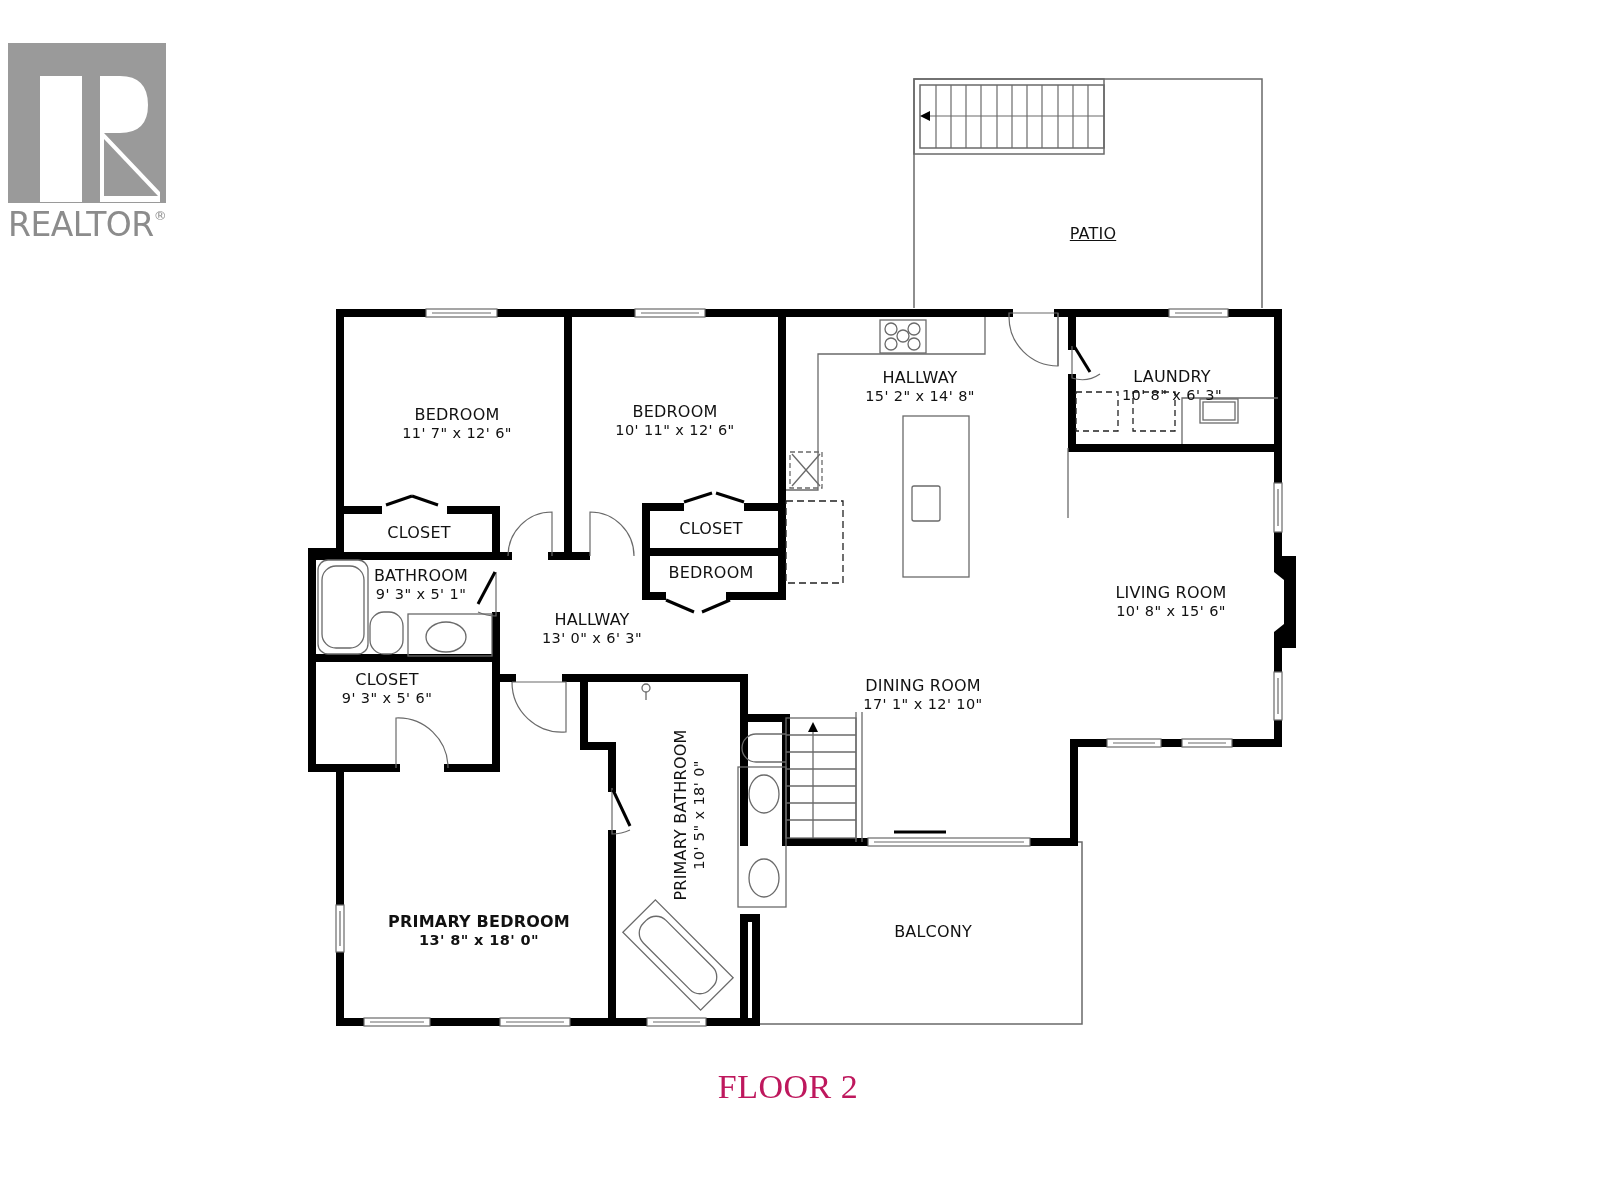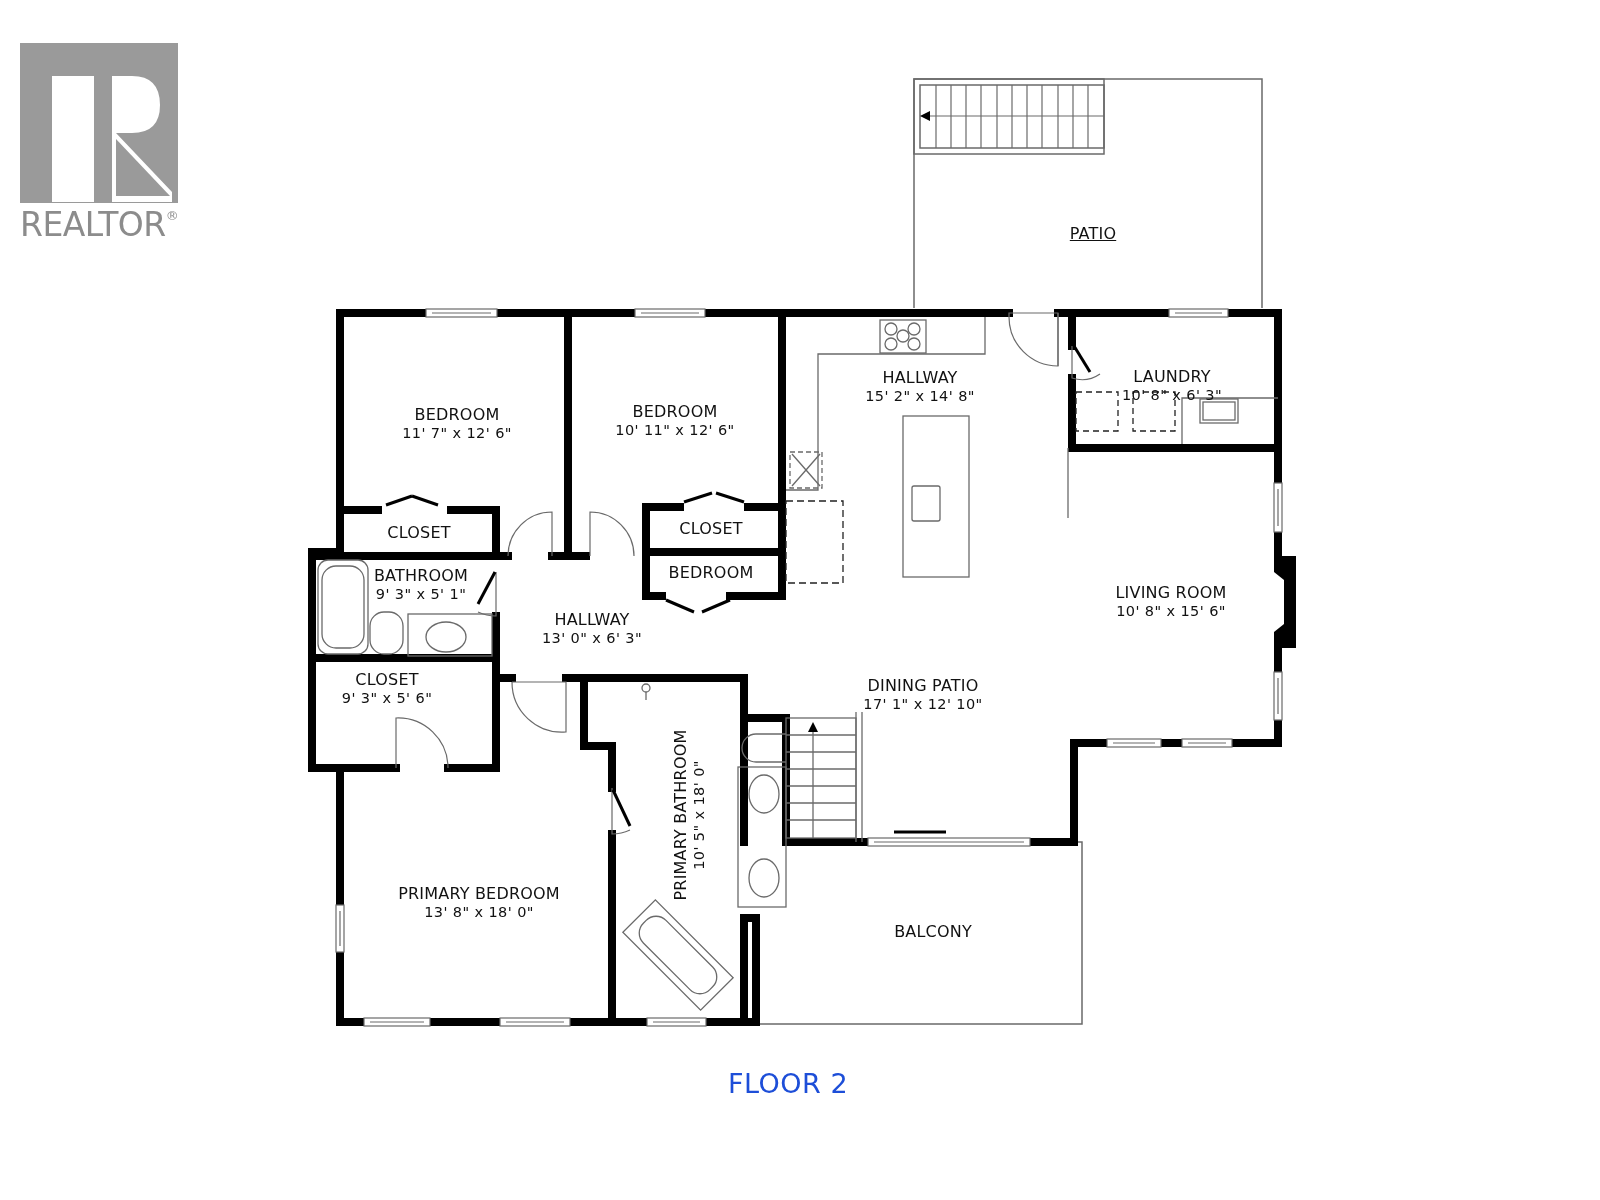--- a/index.html
+++ b/index.html
@@ -1,26 +1,26 @@
 <!DOCTYPE html>
 <html><head>
 <meta charset="utf-8">
 <style>
   html, body { margin:0; padding:0; background:#ffffff; }
   body { width:1600px; height:1200px; position:relative; overflow:hidden; font-family:"DejaVu Sans", sans-serif; }
-  #logo { position:absolute; left:20px; top:43px; width:170px; height:200px; }
+  #logo { position:absolute; left:8px; top:43px; width:170px; height:200px; }
   #logo .box { position:absolute; left:0; top:0; width:158px; height:160px; background:#9a9a9a; }
   #logo .wordmark { position:absolute; left:0; top:162px; font-size:33px; letter-spacing:-0.5px; color:#8c8c8c; font-family:"DejaVu Sans", sans-serif; }
   #logo .reg { font-size:13px; vertical-align:top; position:relative; top:3px; }
   #plan { position:absolute; left:0; top:0; width:1600px; height:1200px; }
   .lbl { position:absolute; text-align:center; color:#111; font-size:15.5px; line-height:19px; white-space:nowrap; transform:translateX(-50%); }
   .lbl .name { display:block; font-size:16px; letter-spacing:0.2px; }
   .lbl .dim  { display:block; font-size:14.5px; letter-spacing:0.4px; }
   .lbl.vert { transform:translate(-50%,-50%) rotate(-90deg); }
-  #floor-title { position:absolute; left:788px; top:1068px; transform:translateX(-50%); font-size:27px; color:#1d4ed8; letter-spacing:0.5px; }
+  #floor-title { position:absolute; left:788px; top:1068px; transform:translateX(-50%); font-size:34px; color:#be185d; letter-spacing:0.5px;font-family:Liberation Serif, serif; }
 </style>
 </head>
 <body>
 
 <div id="logo">
   <div class="box">
     <svg width="158" height="160" viewBox="0 0 158 160">
       <rect x="0" y="0" width="158" height="160" fill="#9a9a9a"></rect>
       <rect x="32" y="33" width="42" height="126" fill="#fff"></rect>
       <path d="M92 33 L112 33 Q140 33 140 62 Q140 90 112 90 L96 90 L152 149 L152 159 L92 159 Z" fill="#fff"></path>
@@ -282,28 +282,28 @@
 </div>
 <div class="lbl" style="left:1171px; top:583px;">
   <span class="name">LIVING ROOM</span>
   <span class="dim">10' 8" x 15' 6"</span>
 </div>
 <div class="lbl" style="left:387px; top:670px;">
   <span class="name">CLOSET</span>
   <span class="dim">9' 3" x 5' 6"</span>
 </div>
 <div class="lbl" style="left:923px; top:676px;">
-  <span class="name">DINING PATIO</span>
+  <span class="name">DINING ROOM</span>
   <span class="dim">17' 1" x 12' 10"</span>
 </div>
 <div class="lbl vert" style="left:690px; top:815px;">
   <span class="name">PRIMARY BATHROOM</span>
   <span class="dim">10' 5" x 18' 0"</span>
 </div>
-<div class="lbl" style="left:479px; top:884px;">
+<div class="lbl" style="left:479px; top:912px;font-weight:bold;">
   <span class="name">PRIMARY BEDROOM</span>
   <span class="dim">13' 8" x 18' 0"</span>
 </div>
 <div class="lbl" style="left:933px; top:922px;text-align:center;">
   <span class="name">BALCONY</span>
 </div>
 
 <div id="floor-title">FLOOR 2</div>
 
 </body></html>

